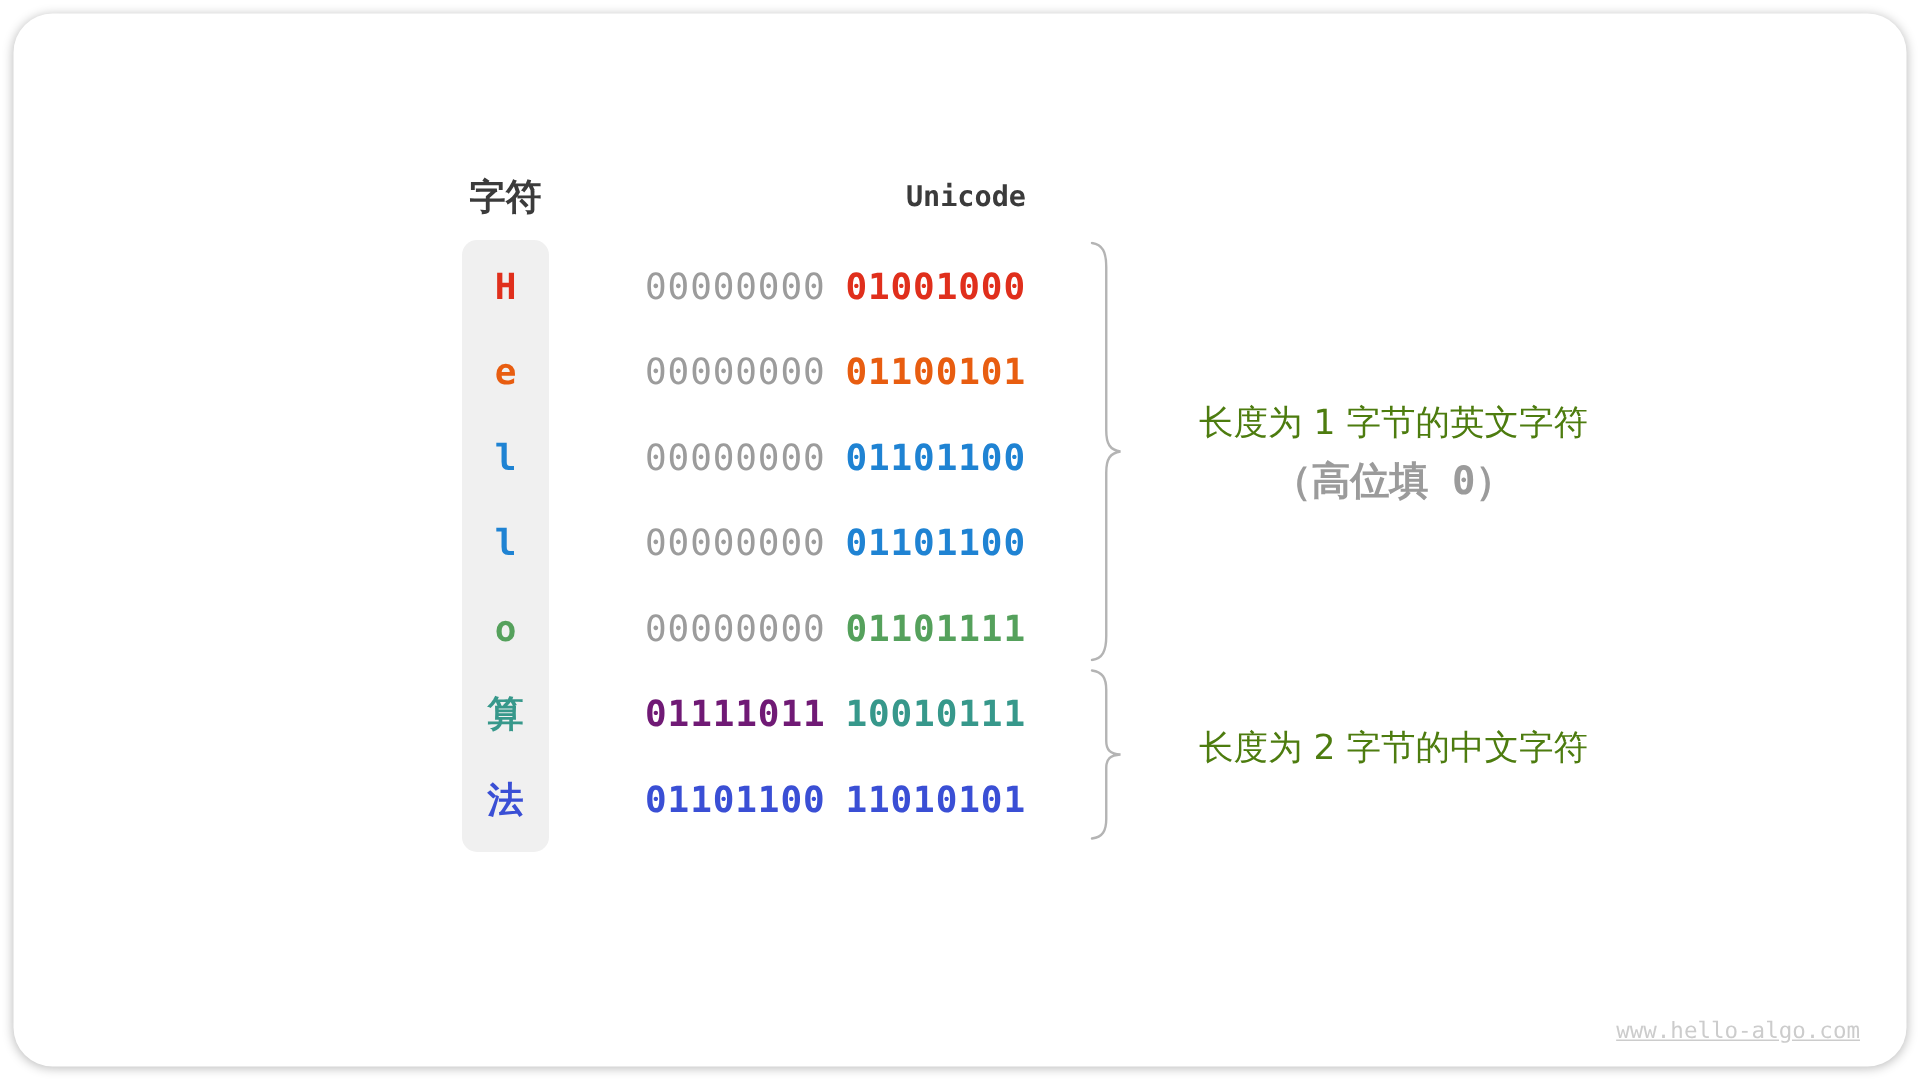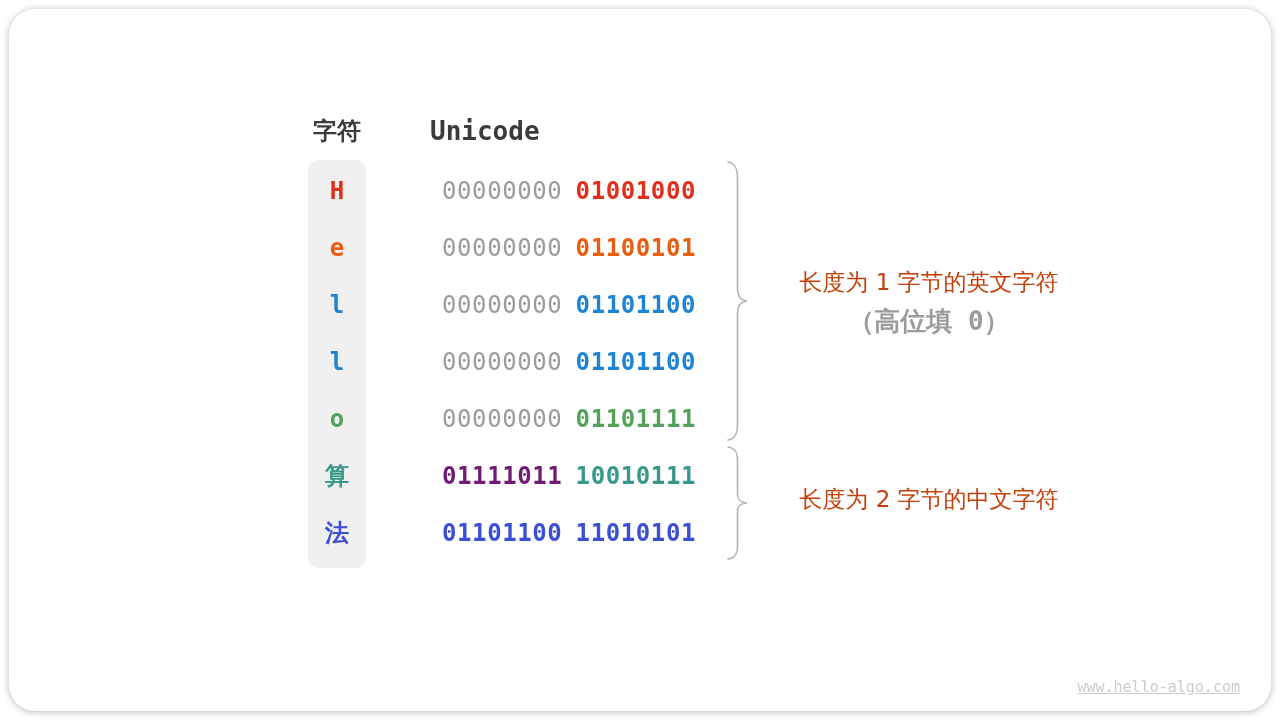--- a/index.html
+++ b/index.html
@@ -14,51 +14,51 @@
     box-shadow:0 1px 7px rgba(0,0,0,0.28);
   }
   .stage { position:absolute; left:0; top:0; width:1280px; height:720px;border-radius:16px; }
 
   .hdr-char {
     position:absolute; left:299px; top:116px; width:76px; line-height:30px;
     text-align:center; font-size:24px; font-weight:bold; color:#3b3b3b;
   }
   .hdr-unicode {
     position:absolute; left:430px; top:116px; width:254px; line-height:30px;
-    text-align:left; font-size:26px; font-weight:bold; color:#3b3b3b;
+    text-align:right; font-size:19px; font-weight:bold; color:#3b3b3b;
     font-family:"DejaVu Sans Mono", "Liberation Mono", monospace;
   }
   .char-col-bg {
     position:absolute; left:308px; top:160px; width:58px; height:408px;
     background:#f0f0f0; border-radius:10px;
   }
   .char-cell {
     position:absolute; left:308px; width:58px; height:40px; line-height:40px;
     text-align:center; font-size:24px; font-weight:bold;
     font-family:"DejaVu Sans Mono", "Liberation Mono", monospace, sans-serif;
   }
   .bin-cell {
-    position:absolute; left:442px; width:254px; height:40px; line-height:40px;
+    position:absolute; left:430px; width:254px; height:40px; line-height:40px;
     display:flex; justify-content:space-between;
     font-family:"DejaVu Sans Mono", "Liberation Mono", monospace;
     font-size:24px; font-weight:bold; letter-spacing:0.6px;
   }
   .bin-cell .dim { font-weight:normal; }
 
   .r0 { top:171px; } .r1 { top:228px; } .r2 { top:285px; } .r3 { top:342px; }
   .r4 { top:399px; } .r5 { top:456px; } .r6 { top:513px; }
 
   .brace { position:absolute; }
   .brace-1 { left:726px; top:161px; }
   .brace-2 { left:726px; top:446px; }
 
   .ann { position:absolute; left:762px; width:334px; text-align:center; }
   .ann-1 { top:267px; }
   .ann-2 { top:484px; }
-  .ann-line1 { font-size:23px; color:#c2410c; line-height:31px; }
+  .ann-line1 { font-size:23px; color:#4d7c0f; line-height:31px; }
   .ann-line2 { font-size:26px; color:#9b9b9b; font-weight:bold; line-height:31px; margin-top:8px;
                font-family:"DejaVu Sans Mono", "Liberation Mono", monospace, sans-serif; }
 
   .watermark {
     position:absolute; top:679px; right:40px; line-height:16px;
     font-family:"DejaVu Sans Mono", "Liberation Mono", monospace;
     font-size:15px; color:#cccccc;text-decoration:underline;
   }
 </style>
 </head>

